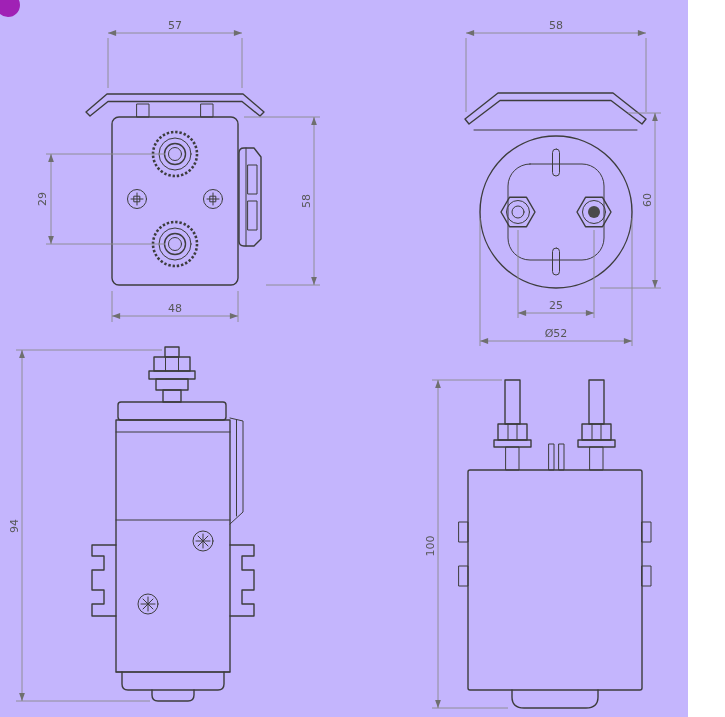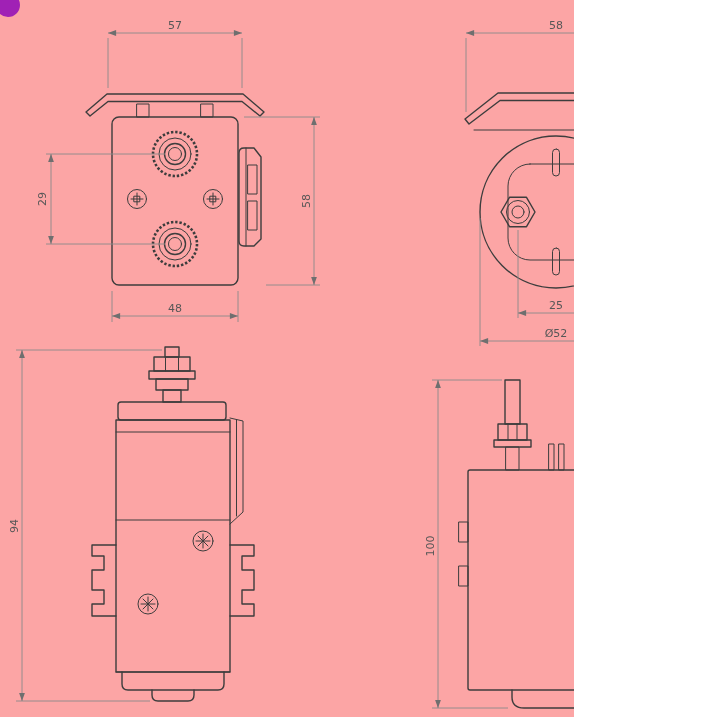--- a/index.html
+++ b/index.html
@@ -1,16 +1,16 @@
 <!DOCTYPE html>
 <html><head>
 <meta charset="utf-8">
 <style>
   html,body{margin:0;padding:0;background:#ffffff;}
-  .canvas{position:relative;width:574px;height:717px;background:#fca5a5;overflow:hidden;
+  .canvas{position:relative;width:688px;height:717px;background:#c4b5fd;overflow:hidden;
           font-family:"DejaVu Sans",sans-serif;}
   .badge{position:absolute;left:-4px;top:-7px;width:24px;height:24px;border-radius:50%;}
   svg{display:block;position:absolute;left:0;top:0;}
   .ol{fill:none;stroke:#3d3d3d;stroke-width:1.4;stroke-linejoin:round;stroke-linecap:round;}
   .ol1{fill:none;stroke:#3d3d3d;stroke-width:1;stroke-linejoin:round;stroke-linecap:round;}
   .knurl{fill:none;stroke:#3d3d3d;stroke-width:2.6;stroke-dasharray:2.4 1.9;}
   .dim{stroke:#8b8b8b;stroke-width:0.9;fill:none;}
   .dtxt{fill:#575757;font-size:11px;font-family:"DejaVu Sans",sans-serif;}
 </style>
 </head>

